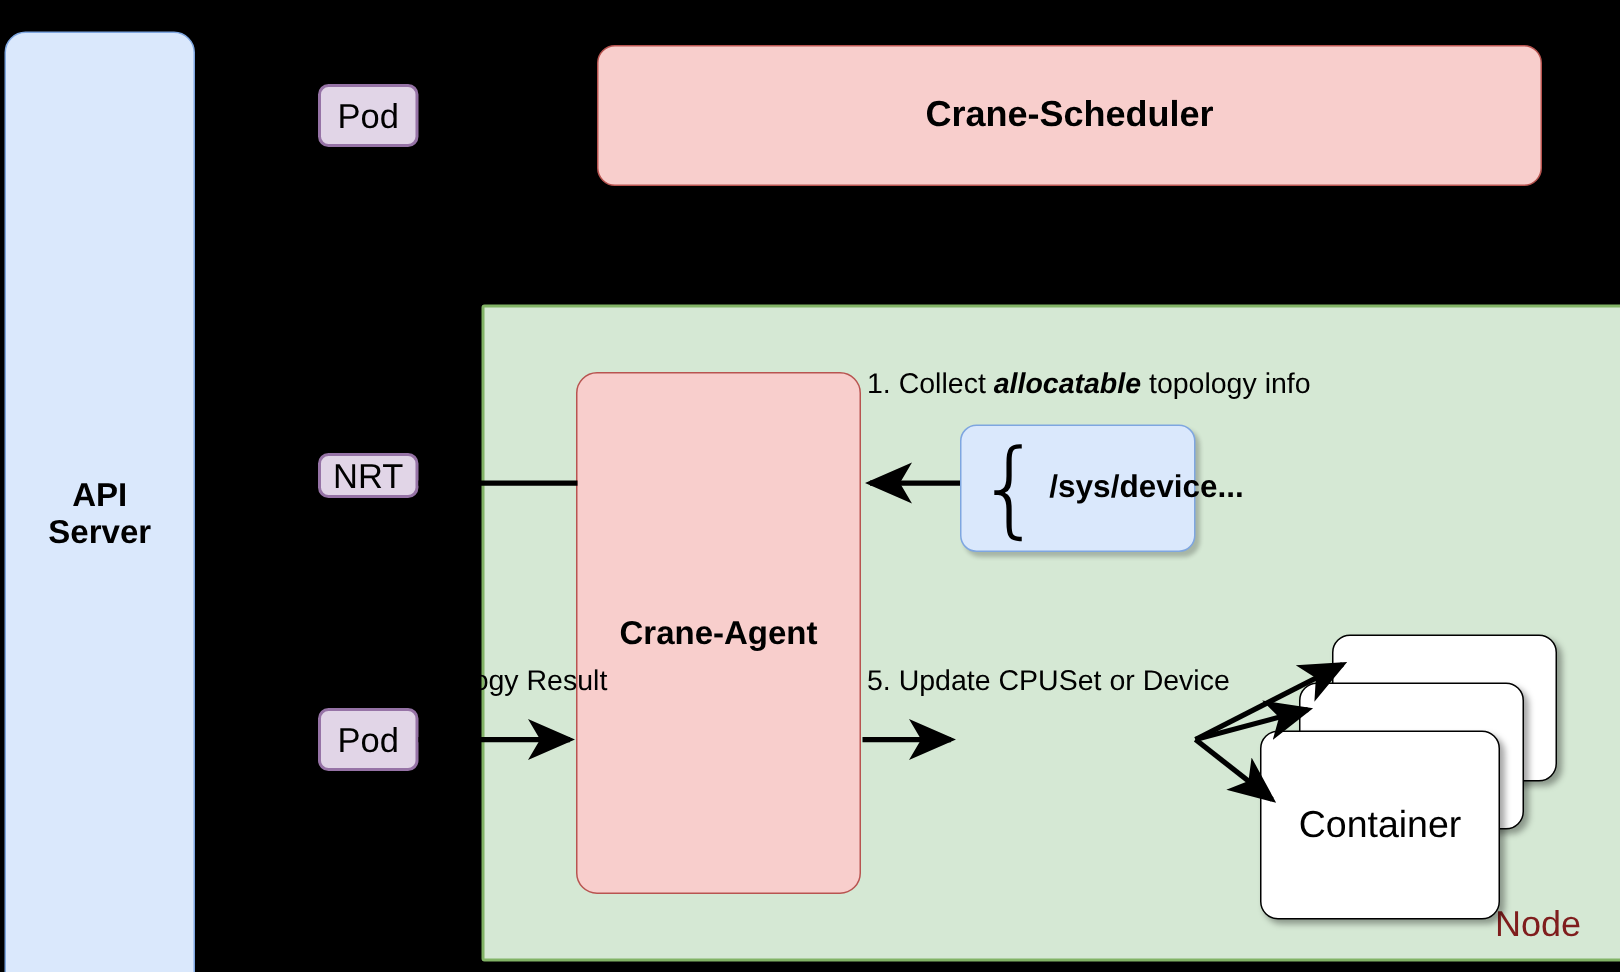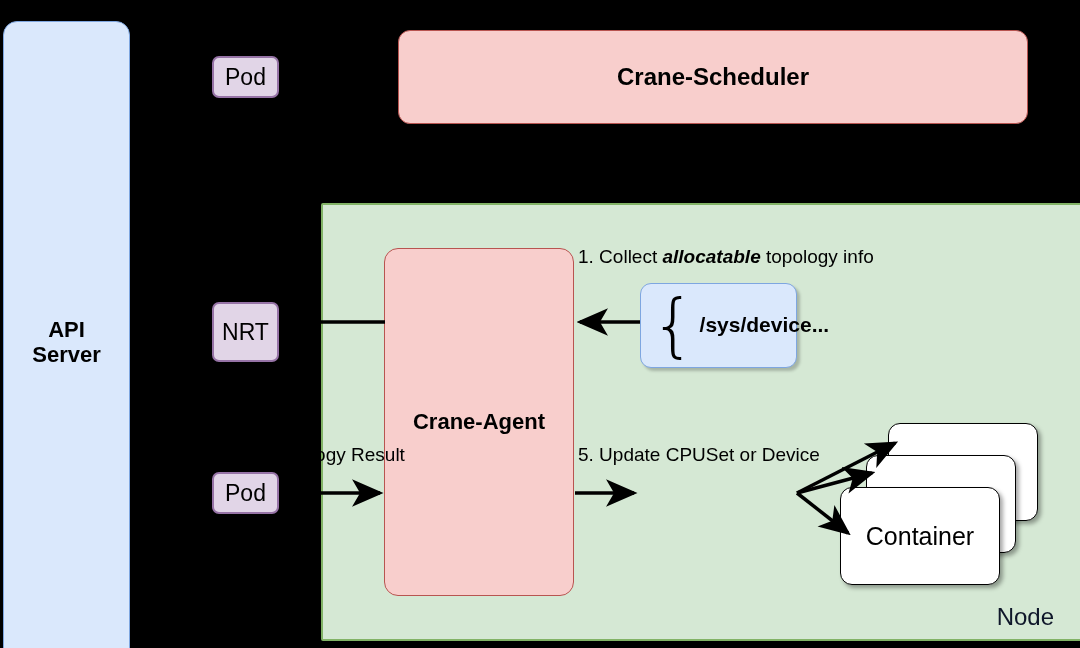--- a/index.html
+++ b/index.html
@@ -42,21 +42,21 @@
 
   
   .badge {
     background: #e1d5e7;
     border: 2px solid #9673a6;
     border-radius: 7px;
     font-size: 23px;
     color: #000;
   }
   #badge-pod-top  { left: 212px; top: 56px;  width: 67px; height: 42px; }
-  #badge-nrt      { left: 212px; top: 302px; width: 67px; height: 60px; }
+  #badge-nrt      { left: 212px; top: 302px; width: 67px; height: 30px; align-items: flex-end; }
   #badge-pod-bot  { left: 212px; top: 472px; width: 67px; height: 42px; }
 
   
   #crane-scheduler {
     left: 398px; top: 30px;
     width: 630px; height: 94px;
     background: #f8cecc;
     border: 1.5px solid #b85450;
     border-radius: 12px;
     font-size: 24px;
@@ -69,21 +69,21 @@
     width: 762px; height: 438px;
     background: #d5e8d4;
     border: 2px solid #82b366;
     border-radius: 2px;
     display: block;
   }
   #node-label {
     position: absolute;
     right: 27px; bottom: 8px;
     font-size: 24px;
-    color: #0f172a;
+    color: #7f1d1d;
     margin-left: 48px;
   }
 
   
   #crane-agent {
     left: 384px; top: 248px;
     width: 190px; height: 348px;
     background: #f8cecc;
     border: 1.5px solid #b85450;
     border-radius: 14px;
@@ -137,21 +137,21 @@
   .container-card {
     background: #ffffff;
     border: 1.5px solid #000000;
     border-radius: 12px;
     box-shadow: 3px 3px 4px rgba(0,0,0,0.35);
     font-size: 25px;
     color: #000;
   }
   #container-3 { left: 888px; top: 423px; width: 150px; height: 98px; }
   #container-2 { left: 866px; top: 455px; width: 150px; height: 98px; }
-  #container-1 { left: 840px; top: 487px; width: 160px; height: 98px; }
+  #container-1 { left: 840px; top: 487px; width: 160px; height: 126px; }
 
   
   .edge-label {
     position: absolute;
     font-size: 19px;
     color: #000000;
     white-space: nowrap;
   }
   #label-nrt-cr     { left: 240px; top: 245px; font-weight: bold; }
   #label-retrieve   { left: 238px; top: 444px; }

